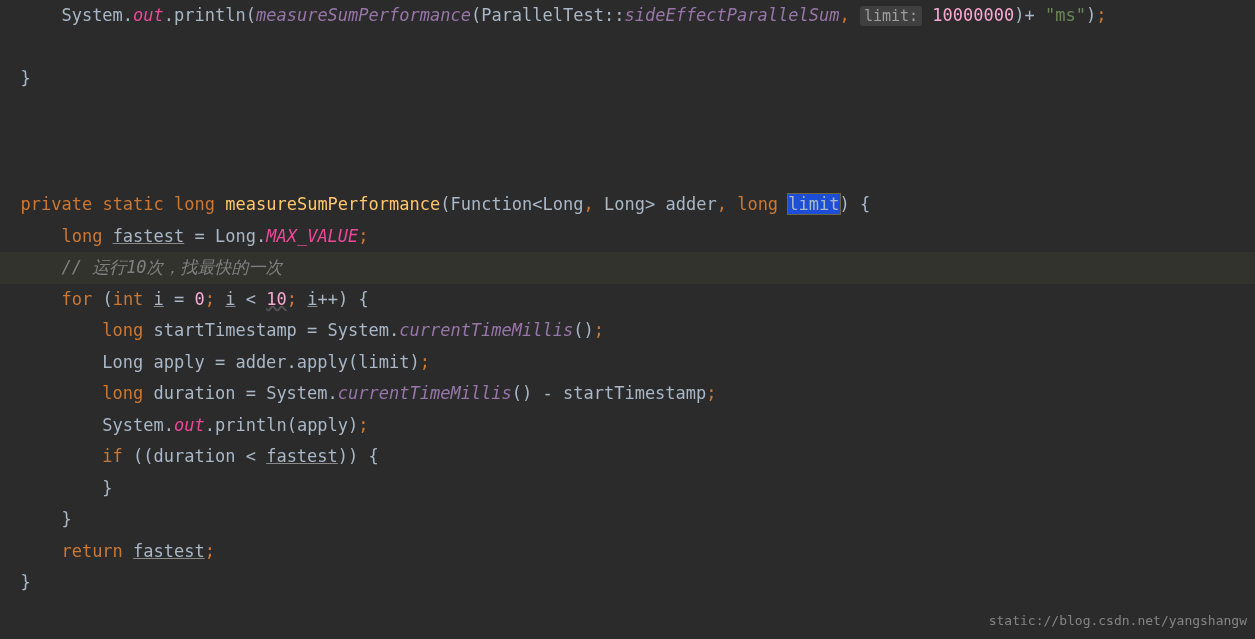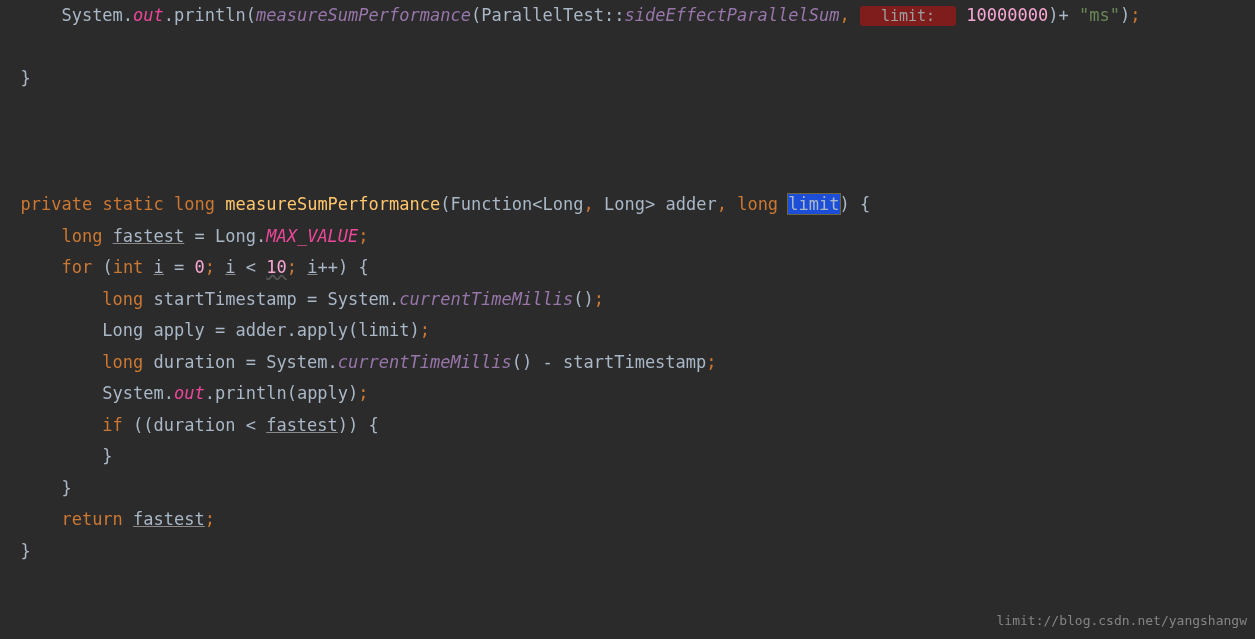--- a/index.html
+++ b/index.html
@@ -38,21 +38,21 @@
     .keyword { color: #cc7832; font-style: normal; }
     .method-def { color: #ffc66d; font-style: normal; }
     .static-member { color: #ec4899; font-style: italic; }
     .static-method { color: #9876aa; font-style: italic; }
     .number { color: #f9a8d4; font-style: normal;}
     .string { color: #6a8759; font-style: normal;}
     .comment { color: #808080; }
     .paren { color: #a9b7c6; font-style: normal;}
     .plain { color: #a9b7c6; font-style: normal;}
     .semicolon { color: #cc7832; font-style: normal;}
-    .param-hint { background-color: #7f1d1d; color: #9e9e9e; padding: 1px 21px; border-radius: 3px; font-size: 15px; font-style: normal;}
+    .param-hint { background-color: #404040; color: #9e9e9e; padding: 1px 4px; border-radius: 3px; font-size: 15px; font-style: normal;}
     .box-highlight { background-color: #1d4ed8; outline: 1px solid #6a6540;}
     .underline-var { text-decoration: underline; text-decoration-color: #888; text-align: right; }
     .warning-number { text-decoration: underline wavy; text-decoration-color: #555; }
     
     .watermark {
       position: absolute;
       bottom: 3px;
       right: 8px;
       color: #aaa;
       font-size: 13px;
@@ -72,20 +72,21 @@
   <div class="code-line"><span class="plain">  }</span></div>
 
   <div class="code-line"></div>
   <div class="code-line"></div>
   <div class="code-line"></div>
 
   <div class="code-line"><span class="plain">  </span><span class="keyword">private</span><span class="plain"> </span><span class="keyword">static</span><span class="plain"> </span><span class="keyword">long</span><span class="plain"> </span><span class="method-def">measureSumPerformance</span><span class="paren">(</span><span class="plain">Function</span><span class="plain">&lt;</span><span class="plain">Long</span><span class="semicolon">, </span><span class="plain">Long</span><span class="plain">&gt;</span><span class="plain"> </span><span class="plain">adder</span><span class="semicolon">, </span><span class="keyword">long</span><span class="plain"> </span><span class="plain box-highlight">limit</span><span class="paren">)</span><span class="plain"> {</span></div>
 
   <div class="code-line"><span class="plain">      </span><span class="keyword">long</span><span class="plain"> </span><span class="plain underline-var">fastest</span><span class="plain"> = </span><span class="plain">Long</span><span class="plain">.</span><span class="static-member">MAX_VALUE</span><span class="semicolon">;</span></div>
 
+  <div class="code-line highlighted-line"><span class="plain">      </span><span class="comment">// 运行10次，找最快的一次</span></div>
 
   <div class="code-line"><span class="plain">      </span><span class="keyword">for</span><span class="plain"> </span><span class="paren">(</span><span class="keyword">int</span><span class="plain"> </span><span class="plain underline-var">i</span><span class="plain"> = </span><span class="number">0</span><span class="semicolon">; </span><span class="plain underline-var">i</span><span class="plain"> &lt; </span><span class="number warning-number">10</span><span class="semicolon">; </span><span class="plain underline-var">i</span><span class="plain">++</span><span class="paren">)</span><span class="plain"> {</span></div>
 
   <div class="code-line"><span class="plain">          </span><span class="keyword">long</span><span class="plain"> </span><span class="plain">startTimestamp = System</span><span class="plain">.</span><span class="static-method">currentTimeMillis</span><span class="plain">()</span><span class="semicolon">;</span></div>
 
   <div class="code-line"><span class="plain">          </span><span class="plain">Long apply = adder.apply(limit)</span><span class="semicolon">;</span></div>
 
   <div class="code-line"><span class="plain">          </span><span class="keyword">long</span><span class="plain"> </span><span class="plain">duration = System</span><span class="plain">.</span><span class="static-method">currentTimeMillis</span><span class="plain">()</span><span class="plain"> - startTimestamp</span><span class="semicolon">;</span></div>
 
   <div class="code-line"><span class="plain">          </span><span class="plain">System</span><span class="plain">.</span><span class="static-member">out</span><span class="plain">.</span><span class="plain">println</span><span class="plain">(apply)</span><span class="semicolon">;</span></div>
@@ -96,13 +97,13 @@
   <div class="code-line"><span class="plain">          }</span></div>
 
   <div class="code-line"><span class="plain">      }</span></div>
 
   <div class="code-line"><span class="plain">      </span><span class="keyword">return</span><span class="plain"> </span><span class="plain underline-var">fastest</span><span class="semicolon">;</span></div>
 
   <div class="code-line"><span class="plain">  }</span></div>
 
 </div>
 
-<div class="watermark">limit://blog.csdn.net/yangshangw</div>
+<div class="watermark">static://blog.csdn.net/yangshangw</div>
 
 </body></html>

